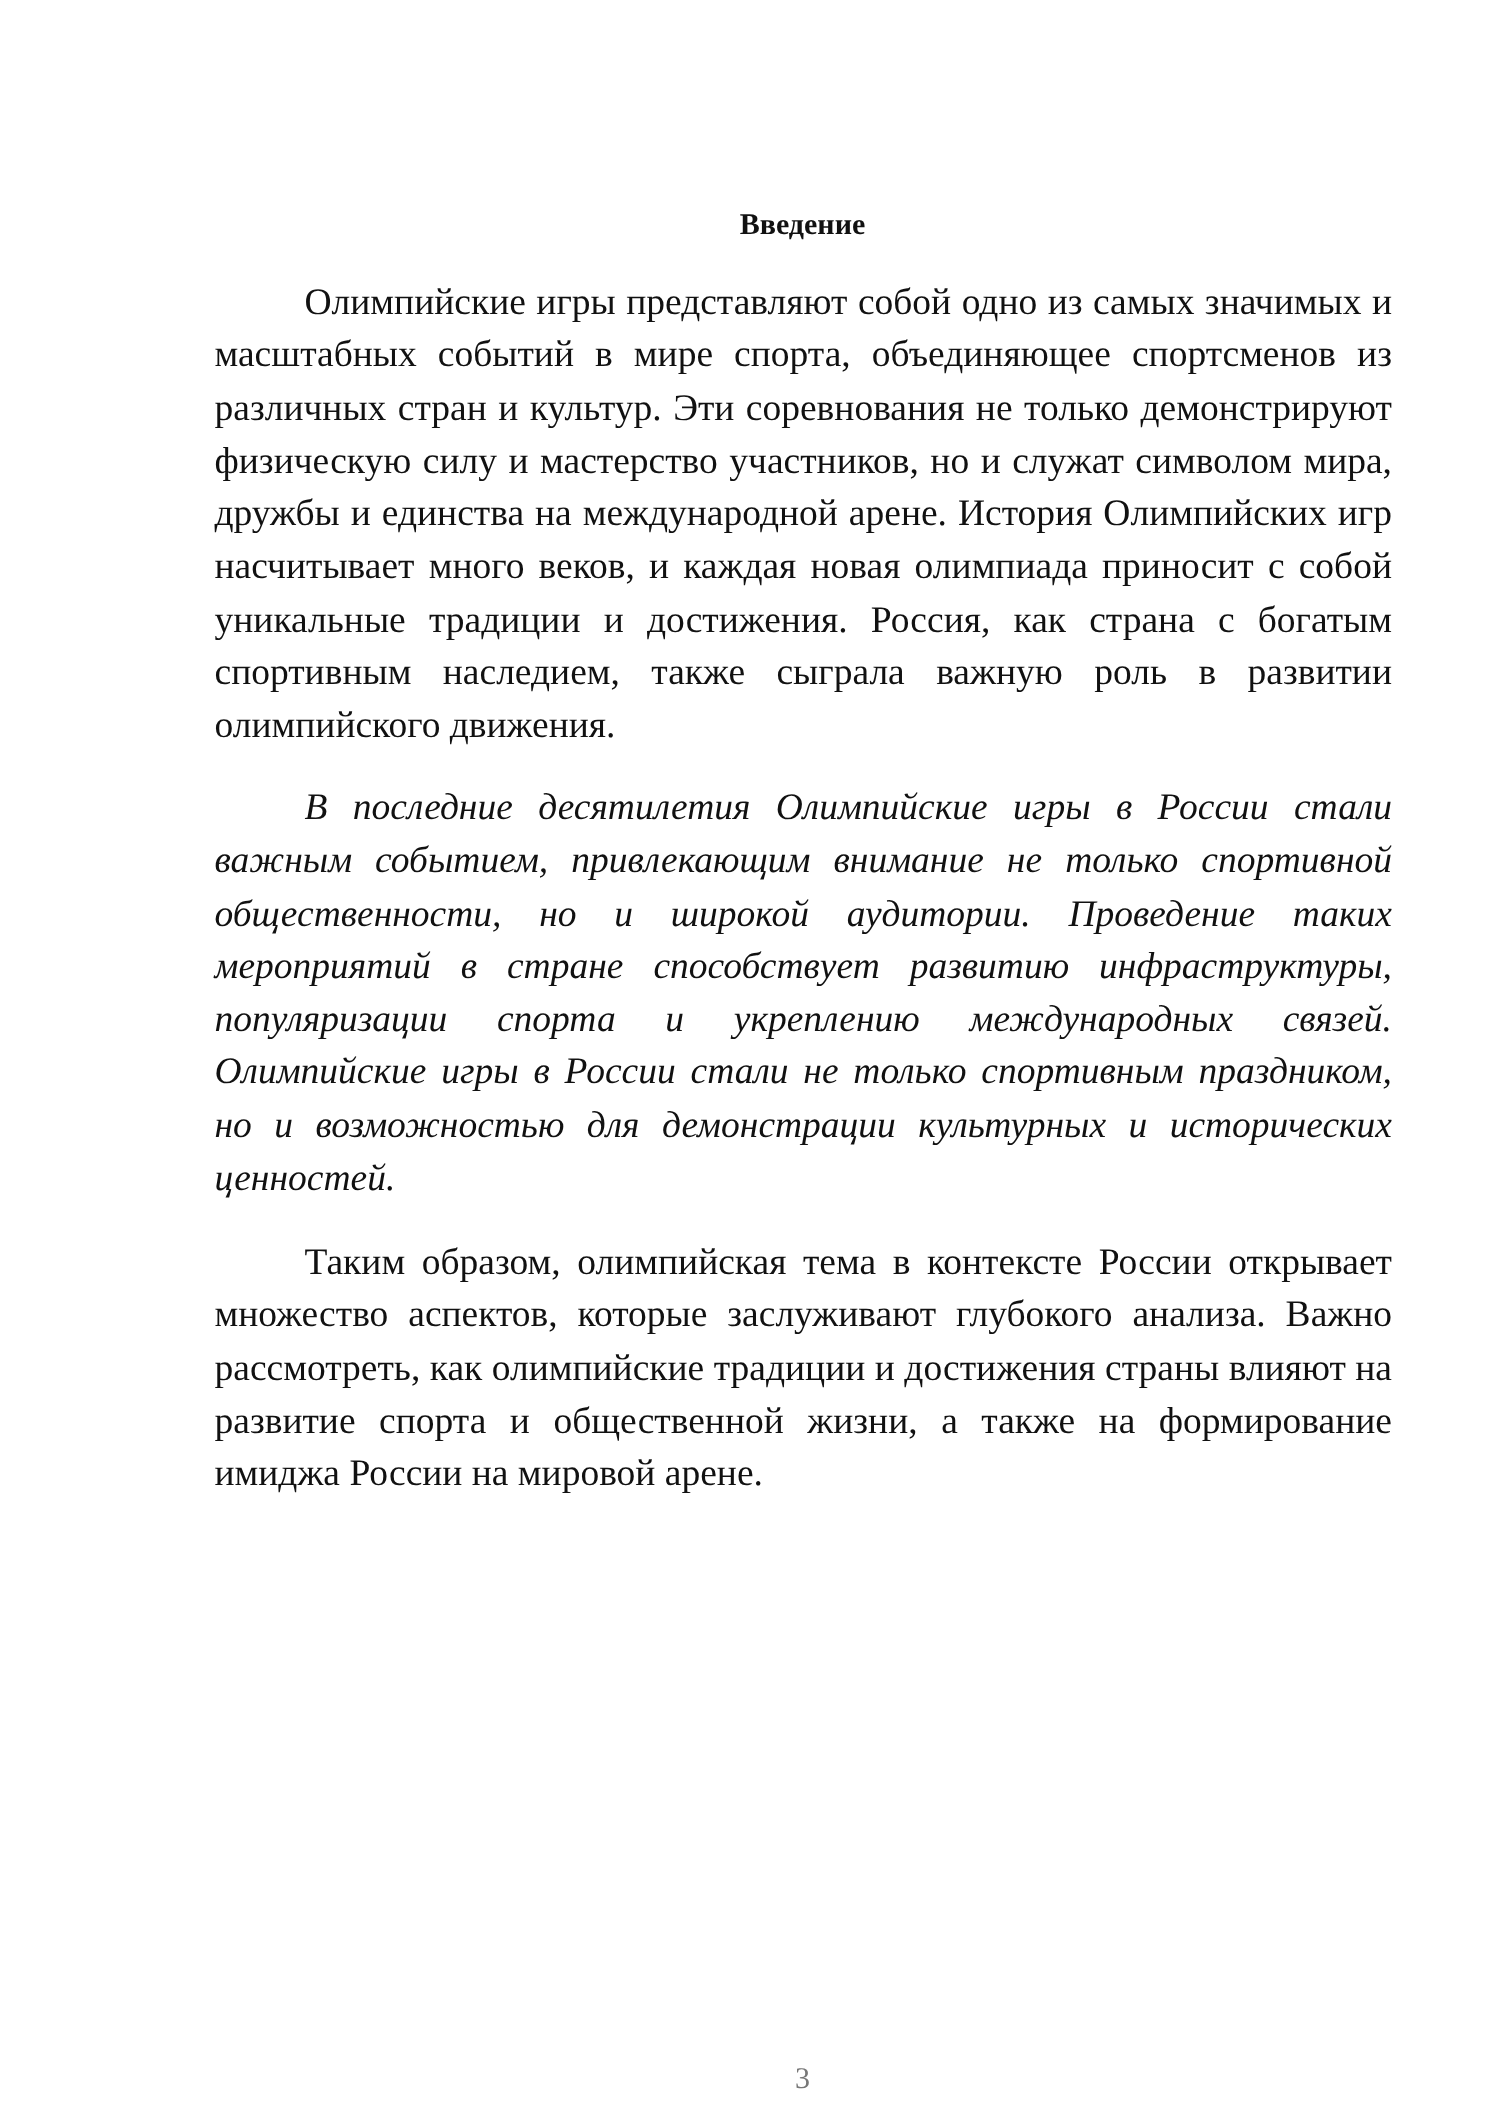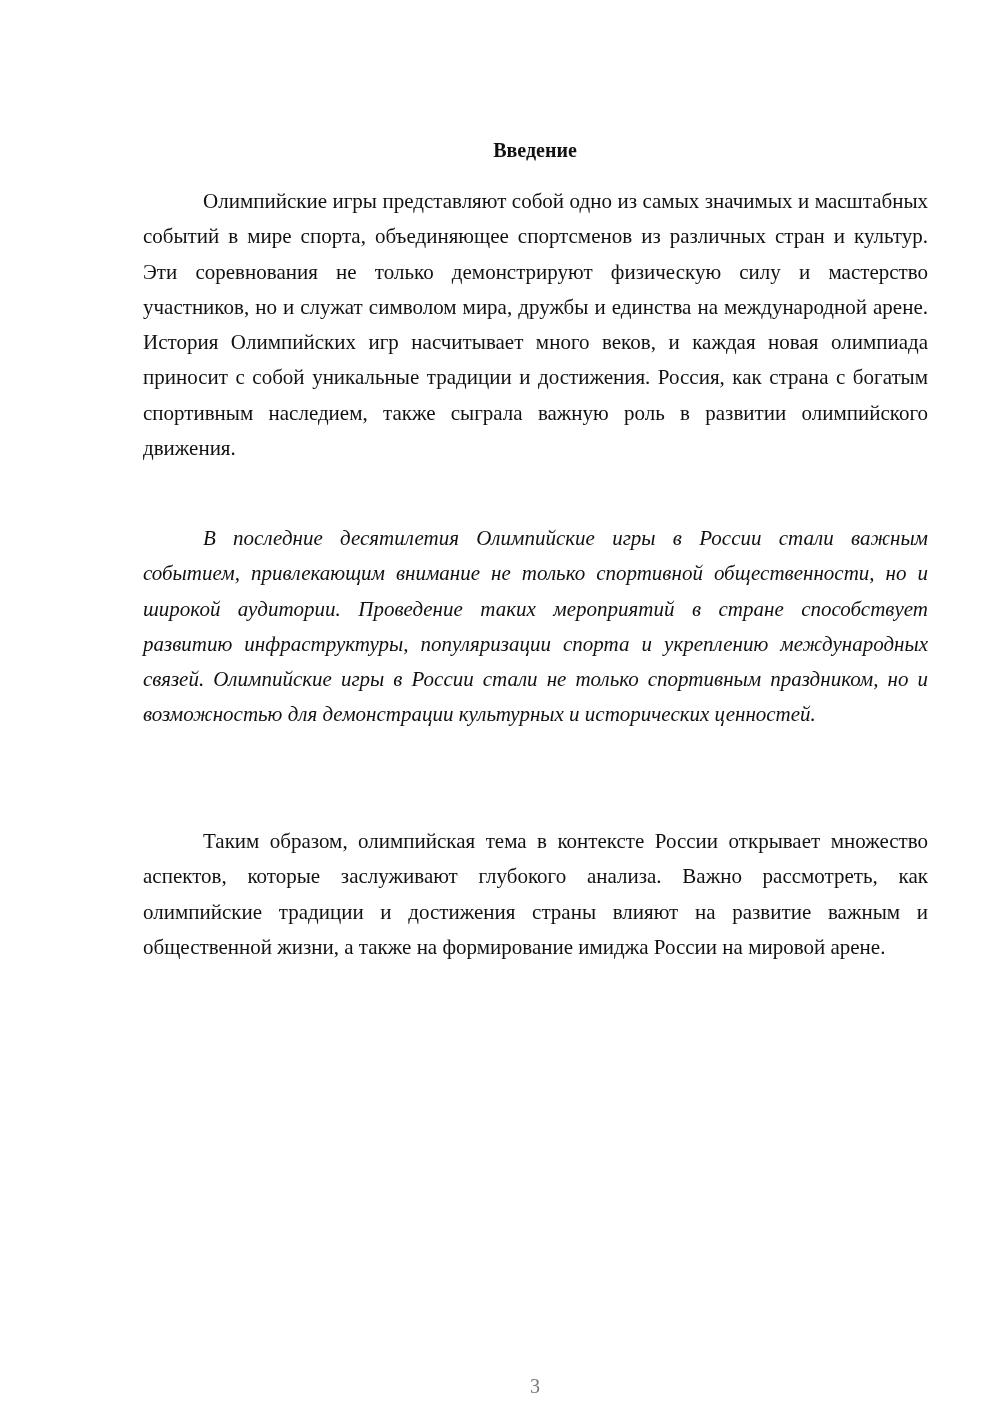--- a/index.html
+++ b/index.html
@@ -9,21 +9,21 @@
     font-family: "Liberation Serif", "DejaVu Serif", serif;
     color: #111111;
     margin-top: 25px;
   }
   .title {
     position: absolute; top: 98px; left: 0; width: 1070px;
     text-align: center; font-weight: bold; font-size: 20px;
   }
   .body {
     position: absolute; left: 143px; width: 785px;
-    font-size: 21px; line-height: 35.3px; text-align: justify;
+    font-size: 25px; line-height: 35.3px; text-align: justify;
   }
   .body p { margin: 0; text-indent: 60px; }
   .p1 { top: 143px; }
   .p2 { top: 480px; font-style: italic; }
   .p3 { top: 783px; }
   .page-number {
     position: absolute; top: 1334px; left: 0; width: 1070px;
     text-align: center; font-size: 20px; color: #777777;
   }
 </style>
@@ -32,16 +32,16 @@
 
 <div class="page">
   <div class="title">Введение</div>
   <div class="body p1">
     <p>Олимпийские игры представляют собой одно из самых значимых и масштабных событий в мире спорта, объединяющее спортсменов из различных стран и культур. Эти соревнования не только демонстрируют физическую силу и мастерство участников, но и служат символом мира, дружбы и единства на международной арене. История Олимпийских игр насчитывает много веков, и каждая новая олимпиада приносит с собой уникальные традиции и достижения. Россия, как страна с богатым спортивным наследием, также сыграла важную роль в развитии олимпийского движения.</p>
   </div>
   <div class="body p2">
     <p>В последние десятилетия Олимпийские игры в России стали важным событием, привлекающим внимание не только спортивной общественности, но и широкой аудитории. Проведение таких мероприятий в стране способствует развитию инфраструктуры, популяризации спорта и укреплению международных связей. Олимпийские игры в России стали не только спортивным праздником, но и возможностью для демонстрации культурных и исторических ценностей.</p>
   </div>
   <div class="body p3">
-    <p>Таким образом, олимпийская тема в контексте России открывает множество аспектов, которые заслуживают глубокого анализа. Важно рассмотреть, как олимпийские традиции и достижения страны влияют на развитие важным и общественной жизни, а также на формирование имиджа России на мировой арене.</p>
+    <p>Таким образом, олимпийская тема в контексте России открывает множество аспектов, которые заслуживают глубокого анализа. Важно рассмотреть, как олимпийские традиции и достижения страны влияют на развитие спорта и общественной жизни, а также на формирование имиджа России на мировой арене.</p>
   </div>
   <div class="page-number">3</div>
 </div>
 
 </body></html>

